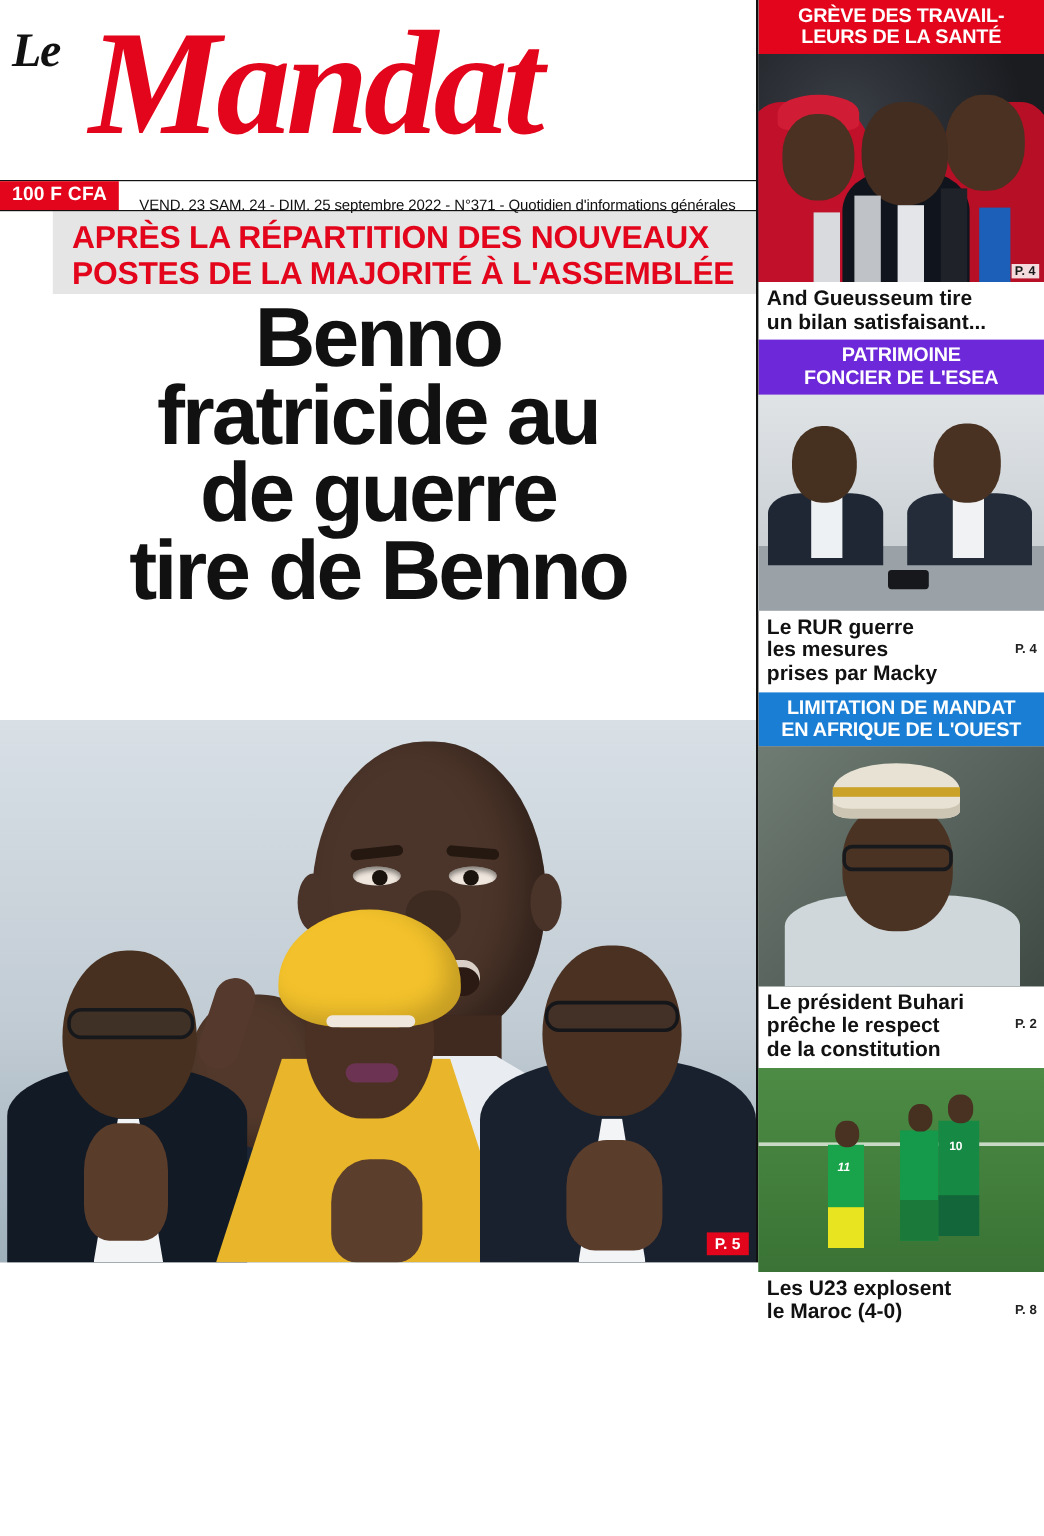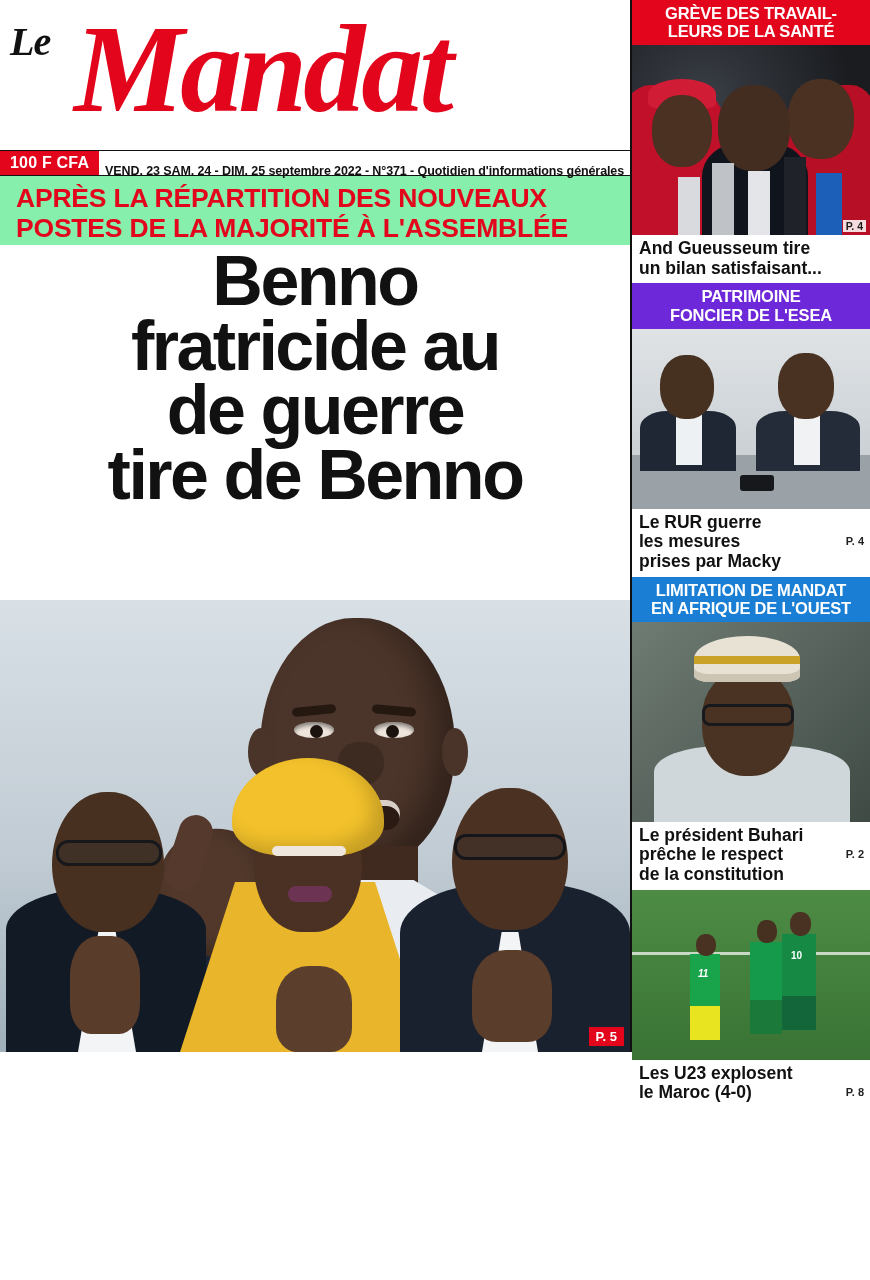--- a/index.html
+++ b/index.html
@@ -72,31 +72,32 @@
     align-items: center;
     padding: 0 10px;
     letter-spacing: .2px;
   }
   .date-box {
     flex: 1;
     display: flex;
     align-items: center;
     justify-content: center;
     font-size: 12.5px;
-    font-weight: bold;
+    font-weight: normal;
     color: #111;
     letter-spacing: -0.1px;
     white-space: nowrap;
     margin-top: 16px;
   }
 
   
   .kicker {
-    background: #86efac;
+    background: #e5e5e5;
     padding: 8px 10px 2px 16px;
+    margin-left: 44px;
   }
   .kicker-line {
     color: #e3051b;
     font-weight: bold;
     font-size: 26.5px;
     line-height: 1.12;
     letter-spacing: -0.2px;
     text-transform: uppercase;
   }
 

